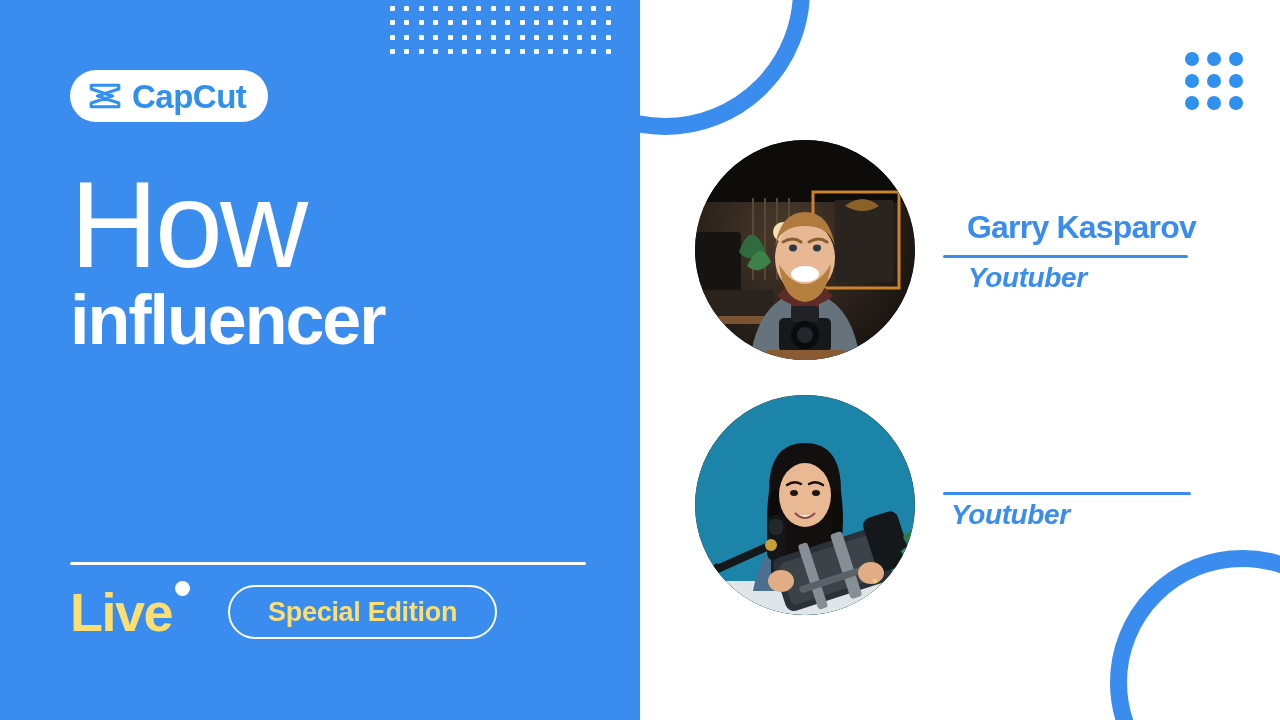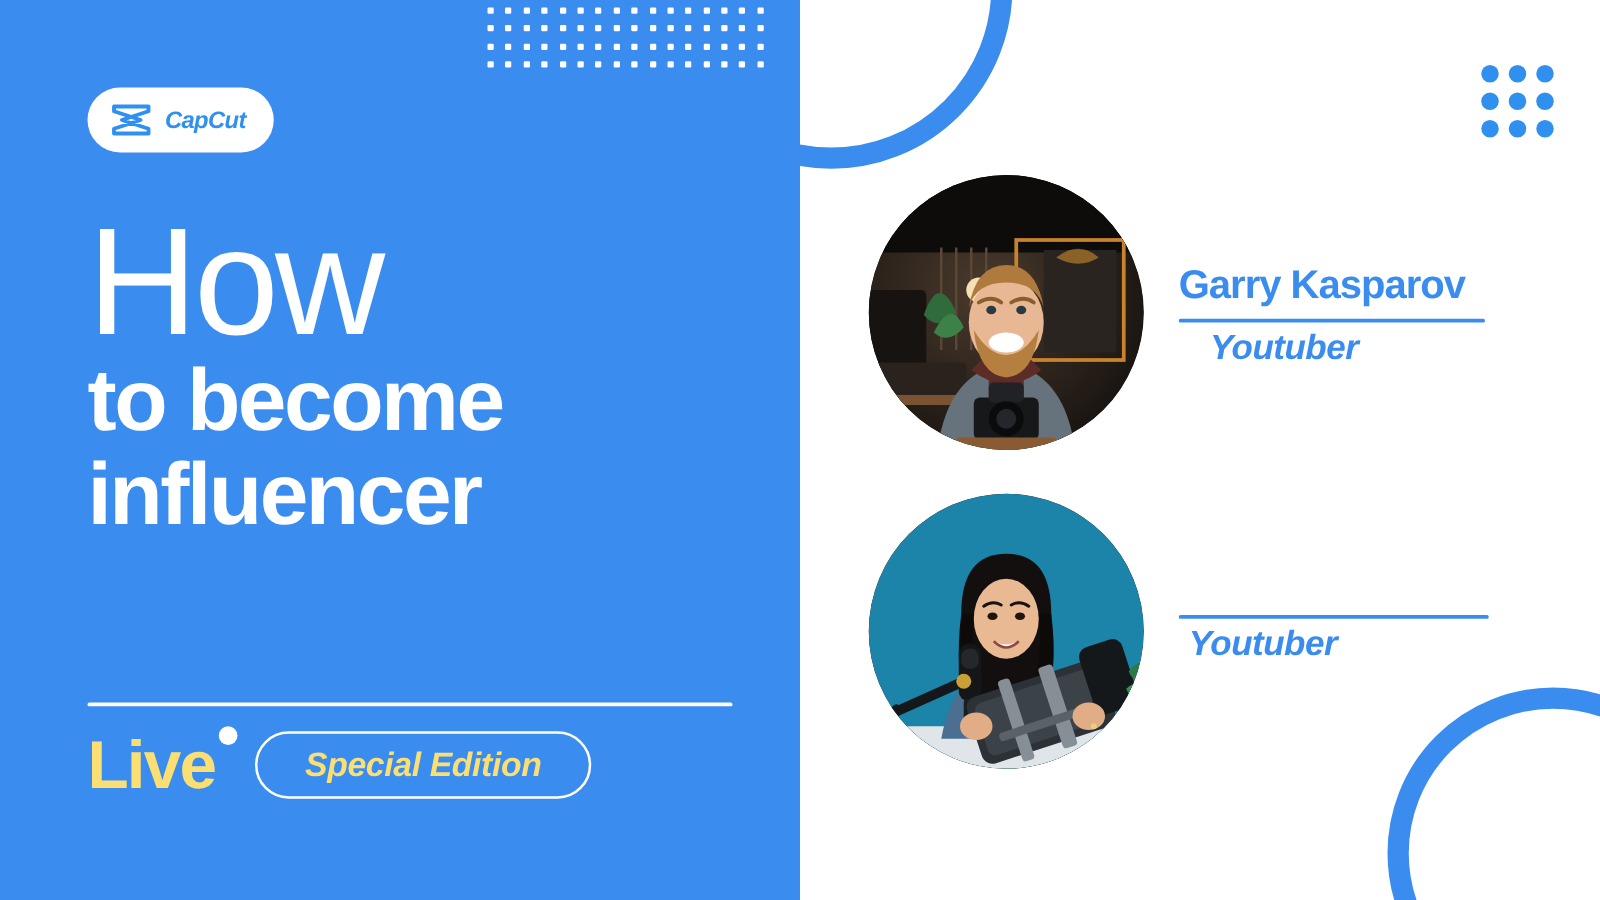--- a/index.html
+++ b/index.html
@@ -30,58 +30,58 @@
 
   
   .logo-pill {
     position:absolute; left:70px; top:70px;
     height:52px; padding:0 22px 0 18px;
     background:#ffffff; border-radius:26px;
     display:flex; align-items:center; gap:10px;
   }
   .logo-mark { width:34px; height:26px; display:block; flex:none; }
   .logo-text {
-    font-size:19px; font-weight:700; color:#2f90f0;
-    letter-spacing:-0.5px; line-height:1;font-style:italic;
+    font-size:33px; font-weight:700; color:#2f90f0;
+    letter-spacing:-0.5px; line-height:1;
   }
 
   
   .headline { position:absolute; left:70px; top:168px; width:545px; }
   .h-big {
     font-size:122px; font-weight:400; color:#ffffff;
     line-height:0.94; letter-spacing:-3px;
   }
   .h-mid {
     font-size:70px; font-weight:800; color:#ffffff;
     line-height:1.07; letter-spacing:-2px;
   }
 
   
   .rule {
     position:absolute; left:70px; top:562px; width:516px; height:3px;
     background:#ffffff; border-radius:2px;
   }
   .live-row {
     position:absolute; left:70px; top:585px;
-    display:flex; align-items:center; gap:0;
+    display:flex; align-items:center; gap:24px;
   }
   .live-word {
     position:relative; font-size:54px; font-weight:800;
     color:#fbdf72; letter-spacing:-1.5px; line-height:1;
     padding-right:18px;
   }
   .live-dot {
     position:absolute; right:0; top:-4px;
     width:15px; height:15px; border-radius:50%; background:#ffffff;
   }
   .badge {
     margin-left:14px;
     height:54px; padding:0 38px;
     border:2.5px solid #ffffff; border-radius:27px;
-    display:flex; align-items:center; justify-content:flex-start;font-style:italic;
+    display:flex; align-items:center; justify-content:flex-start;
   }
   .badge span {
     font-size:27px; font-weight:700; color:#fbdf72; letter-spacing:-0.3px;
   }
 
   
   .right-panel {
     position:absolute; left:640px; top:0; width:640px; height:720px;
     background:#ffffff; overflow:hidden;
   }
@@ -114,21 +114,21 @@
   .avatar {
     width:220px; height:220px; border-radius:50%;
     overflow:hidden; flex:none; position:relative;
     background:#222;
   }
   .avatar svg { display:block; width:220px; height:220px; }
 
   .speaker-info { flex:1; padding-top:4px; }
   .speaker-name {
     font-size:32px; font-weight:700; color:#3a8def;
-    letter-spacing:-0.8px; line-height:1.1; white-space:nowrap;
+    letter-spacing:-0.8px; line-height:1.1; white-space:nowrap;margin-left:24px;
   }
   .speaker-underline {
     margin-top:9px; height:3px; background:#3a8def; border-radius:2px;
   }
   .u1 { width:245px; }
   .u2 { width:248px; }
   .speaker-role {
     margin-top:4px;
     font-size:28px; font-style:italic; font-weight:600;
     color:#3a8def; letter-spacing:-0.4px;
@@ -214,21 +214,20 @@
       <span class="logo-mark-wrap">
         <svg class="logo-mark" viewBox="0 0 34 26" aria-hidden="true">
           <path d="M3.2 2.2 L30.8 2.2 L30.8 6.0 L9.5 13.0 L30.8 20.0 L30.8 23.8 L3.2 23.8 L3.2 20.0 L24.5 13.0 L3.2 6.0 Z" fill="none" stroke="#2f90f0" stroke-width="3.1" stroke-linejoin="round"></path>
         </svg>
       </span>
       <span class="logo-text">CapCut</span>
     </div>
 
     <div class="headline">
       <div class="h-big">How</div>
-      <div class="h-mid">to become</div>
       <div class="h-mid">influencer</div>
     </div>
 
     <div class="rule"></div>
 
     <div class="live-row">
       <div class="live-word">
         <span>Live</span>
         <span class="live-dot"></span>
       </div>

